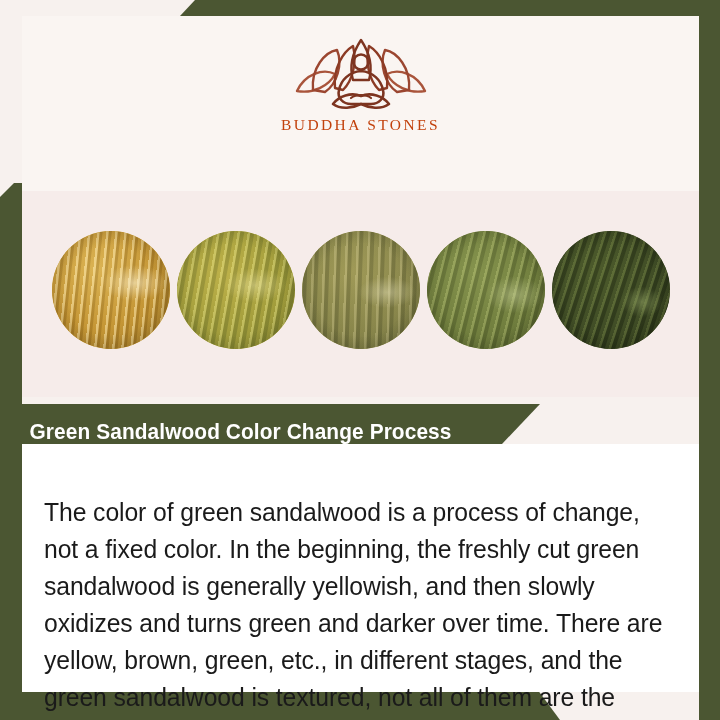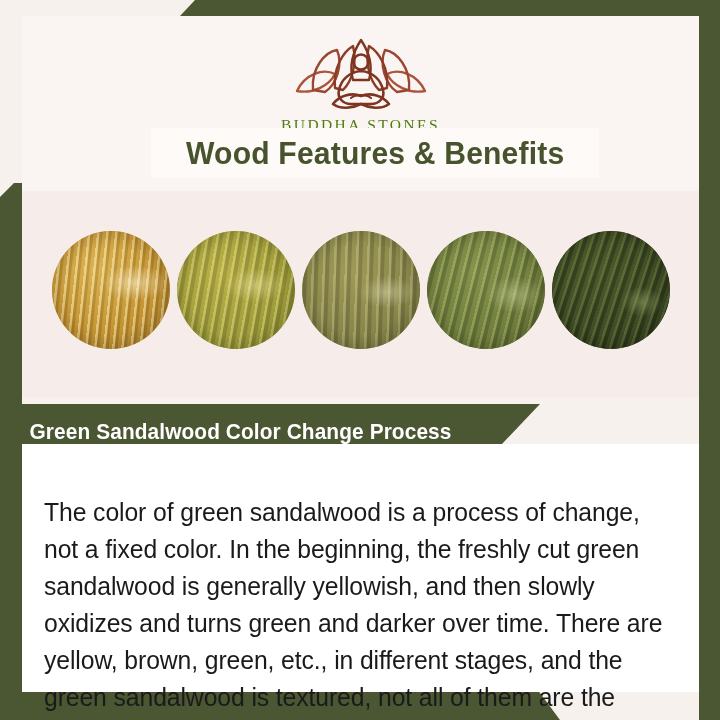--- a/index.html
+++ b/index.html
@@ -64,21 +64,21 @@
     display: flex;
     flex-direction: column;
     align-items: center;
   }
   .logo-mark { width: 168px; height: 78px; display: block; }
   .logo-word {
     margin-top: 4px;
     font-family: "Liberation Serif", serif;
     font-size: 15.5px;
     letter-spacing: 2.4px;
-    color: #4d7c0f;
+    color: #c2410c;
     font-weight: 400;
   }
 
   
   .headline-band {
     position: absolute;
     left: 151px; top: 128px;
     width: 448px; height: 50px;
     background: #fdfaf7;
     display: flex;
@@ -283,23 +283,20 @@
 
           <path d="M56 70 C 62 62, 74 58, 84 62 C 94 58, 106 62, 112 70 C 104 76, 92 74, 84 70 C 76 74, 64 76, 56 70 Z" stroke="#7d3420" stroke-width="2.6"></path>
 
           <path d="M74 64 C 79 60, 89 60, 94 64" stroke="#7d3420" stroke-width="2.2"></path>
         </g>
       </svg>
       <div class="logo-word">BUDDHA STONES</div>
     </div>
   </div>
 
-  <div class="headline-band">
-    <div class="headline">Wood Features &amp; Benefits</div>
-  </div>
 
   <div class="beads-panel">
     <div class="beads-row">
       <div class="bead bead-1">
         <div class="grain"></div>
         <div class="gloss"></div>
       </div>
       <div class="bead bead-2">
         <div class="grain"></div>
         <div class="gloss"></div>

